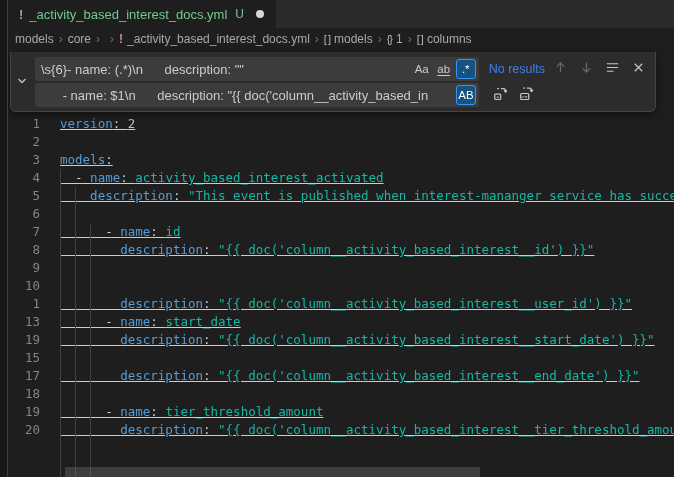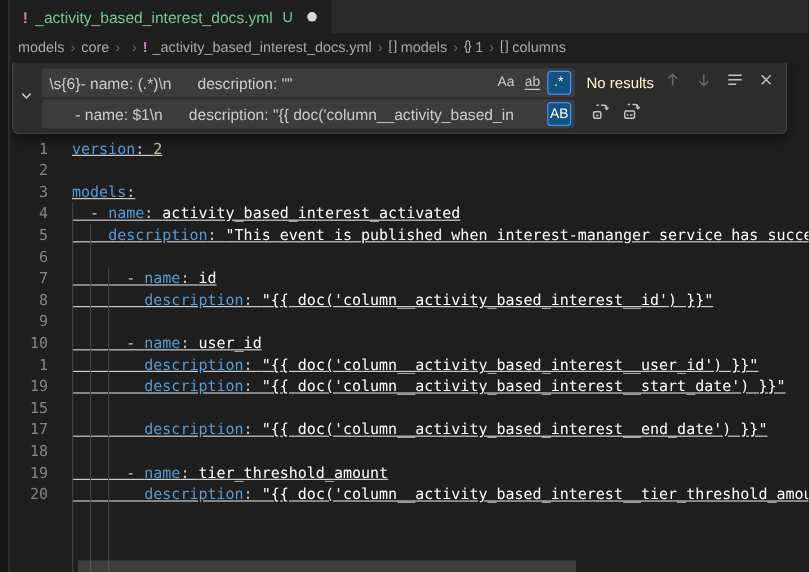--- a/index.html
+++ b/index.html
@@ -44,39 +44,39 @@
   .fw-row + .fw-row { margin-top:2px; }
   .fw-input { width:444px; height:24px; background:#3c3c3c; border-radius:2px;
     display:flex; align-items:center; padding:0 3px 0 6px; font-size:13px;
     color:#cccccc; cursor:text; }
   .fw-input .val { flex:1; overflow:hidden; white-space:pre; }
   .opt { width:20px; height:20px; margin-left:2px; border-radius:3px;
     display:flex; align-items:center; justify-content:center;
     font-size:11.5px; color:#cccccc; cursor:pointer; flex:none; }
   .opt.active { background:#15527d; border:1px solid #3794ff; color:#ffffff; }
   .opt .uw { text-decoration:underline; text-underline-offset:2px; }
-  .fw-status { margin-left:10px; font-size:12.5px; color:#fef9c3; white-space:nowrap; }
+  .fw-status { margin-left:10px; font-size:12.5px; color:#3b82f6; white-space:nowrap; }
   .fw-actions { margin-left:auto; display:flex; align-items:center; }
   .fbtn { width:21px; height:21px; margin-left:5px; display:flex;
     align-items:center; justify-content:center; border-radius:3px; cursor:pointer; }
   .fbtn svg { stroke:#c5c5c5; fill:none; stroke-width:1.3; }
   .fbtn.disabled svg { stroke:#6b6b6b; }
   .rep-actions { display:flex; align-items:center; margin-left:6px; }
 
   
   .editor { position:absolute; left:9px; top:50px; right:0; bottom:0;
     overflow:hidden; }
   .code-lines { position:absolute; left:0; top:65px; right:0; }
   .line { height:18px; display:flex; font-family:"DejaVu Sans Mono", monospace;
     font-size:12.5px; line-height:18px; white-space:pre; }
   .ln { width:31px; text-align:right; color:#858585; flex:none; }
   .code { margin-left:20px;text-decoration:underline; }
   .tk-k { color:#569cd6; }
   .tk-p { color:#cccccc; }
-  .tk-s { color:#ffffff; }
+  .tk-s { color:#14b8a6; }
   .tk-n { color:#b5cea8; }
   .guide { position:absolute; width:1px; background:#404040; z-index:1; }
   .hscroll { position:absolute; left:56px; top:417px; width:415px; height:10px;
     background:rgba(121,121,121,.35); z-index:5; cursor:grab; }
 </style>
 </head>
 <body>
 
 <div id="screen">
 
@@ -127,22 +127,23 @@
     <div class="code-lines">
         <div class="line"><span class="ln">1</span><span class="code"><span class="tk-k">version</span><span class="tk-p">: </span><span class="tk-n">2</span></span></div>
         <div class="line"><span class="ln">2</span><span class="code"></span></div>
         <div class="line"><span class="ln">3</span><span class="code"><span class="tk-k">models</span><span class="tk-p">:</span></span></div>
         <div class="line"><span class="ln">4</span><span class="code"><span class="tk-p">  - </span><span class="tk-k">name</span><span class="tk-p">: </span><span class="tk-s">activity_based_interest_activated</span></span></div>
         <div class="line"><span class="ln">5</span><span class="code"><span class="tk-p">    </span><span class="tk-k">description</span><span class="tk-p">: </span><span class="tk-s">"This event is published when interest-mananger service has success</span></span></div>
         <div class="line"><span class="ln">6</span></div>
         <div class="line"><span class="ln">7</span><span class="code"><span class="tk-p">      - </span><span class="tk-k">name</span><span class="tk-p">: </span><span class="tk-s">id</span></span></div>
         <div class="line"><span class="ln">8</span><span class="code"><span class="tk-p">        </span><span class="tk-k">description</span><span class="tk-p">: </span><span class="tk-s">"{{ doc('column__activity_based_interest__id') }}"</span></span></div>
         <div class="line"><span class="ln">9</span><span class="code"></span></div>
-        <div class="line"><span class="ln">10</span><span class="code"><span class="tk-p">      - </span><span class="tk-k">name</span><span class="tk-p">: </span><span class="tk-s">user_id</span></span></div>
+        <div class="line"><span class="ln">10</span></div>
         <div class="line"><span class="ln">1</span><span class="code"><span class="tk-p">        </span><span class="tk-k">description</span><span class="tk-p">: </span><span class="tk-s">"{{ doc('column__activity_based_interest__user_id') }}"</span></span></div>
+        <div class="line"><span class="ln">13</span><span class="code"><span class="tk-p">      - </span><span class="tk-k">name</span><span class="tk-p">: </span><span class="tk-s">start_date</span></span></div>
         <div class="line"><span class="ln">19</span><span class="code"><span class="tk-p">        </span><span class="tk-k">description</span><span class="tk-p">: </span><span class="tk-s">"{{ doc('column__activity_based_interest__start_date') }}"</span></span></div>
         <div class="line"><span class="ln">15</span><span class="code"></span></div>
         <div class="line"><span class="ln">17</span><span class="code"><span class="tk-p">        </span><span class="tk-k">description</span><span class="tk-p">: </span><span class="tk-s">"{{ doc('column__activity_based_interest__end_date') }}"</span></span></div>
         <div class="line"><span class="ln">18</span><span class="code"></span></div>
         <div class="line"><span class="ln">19</span><span class="code"><span class="tk-p">      - </span><span class="tk-k">name</span><span class="tk-p">: </span><span class="tk-s">tier_threshold_amount</span></span></div>
         <div class="line"><span class="ln">20</span><span class="code"><span class="tk-p">        </span><span class="tk-k">description</span><span class="tk-p">: </span><span class="tk-s">"{{ doc('column__activity_based_interest__tier_threshold_amount</span></span></div>
       </div>
     <div class="hscroll"></div>
   </div>
 

